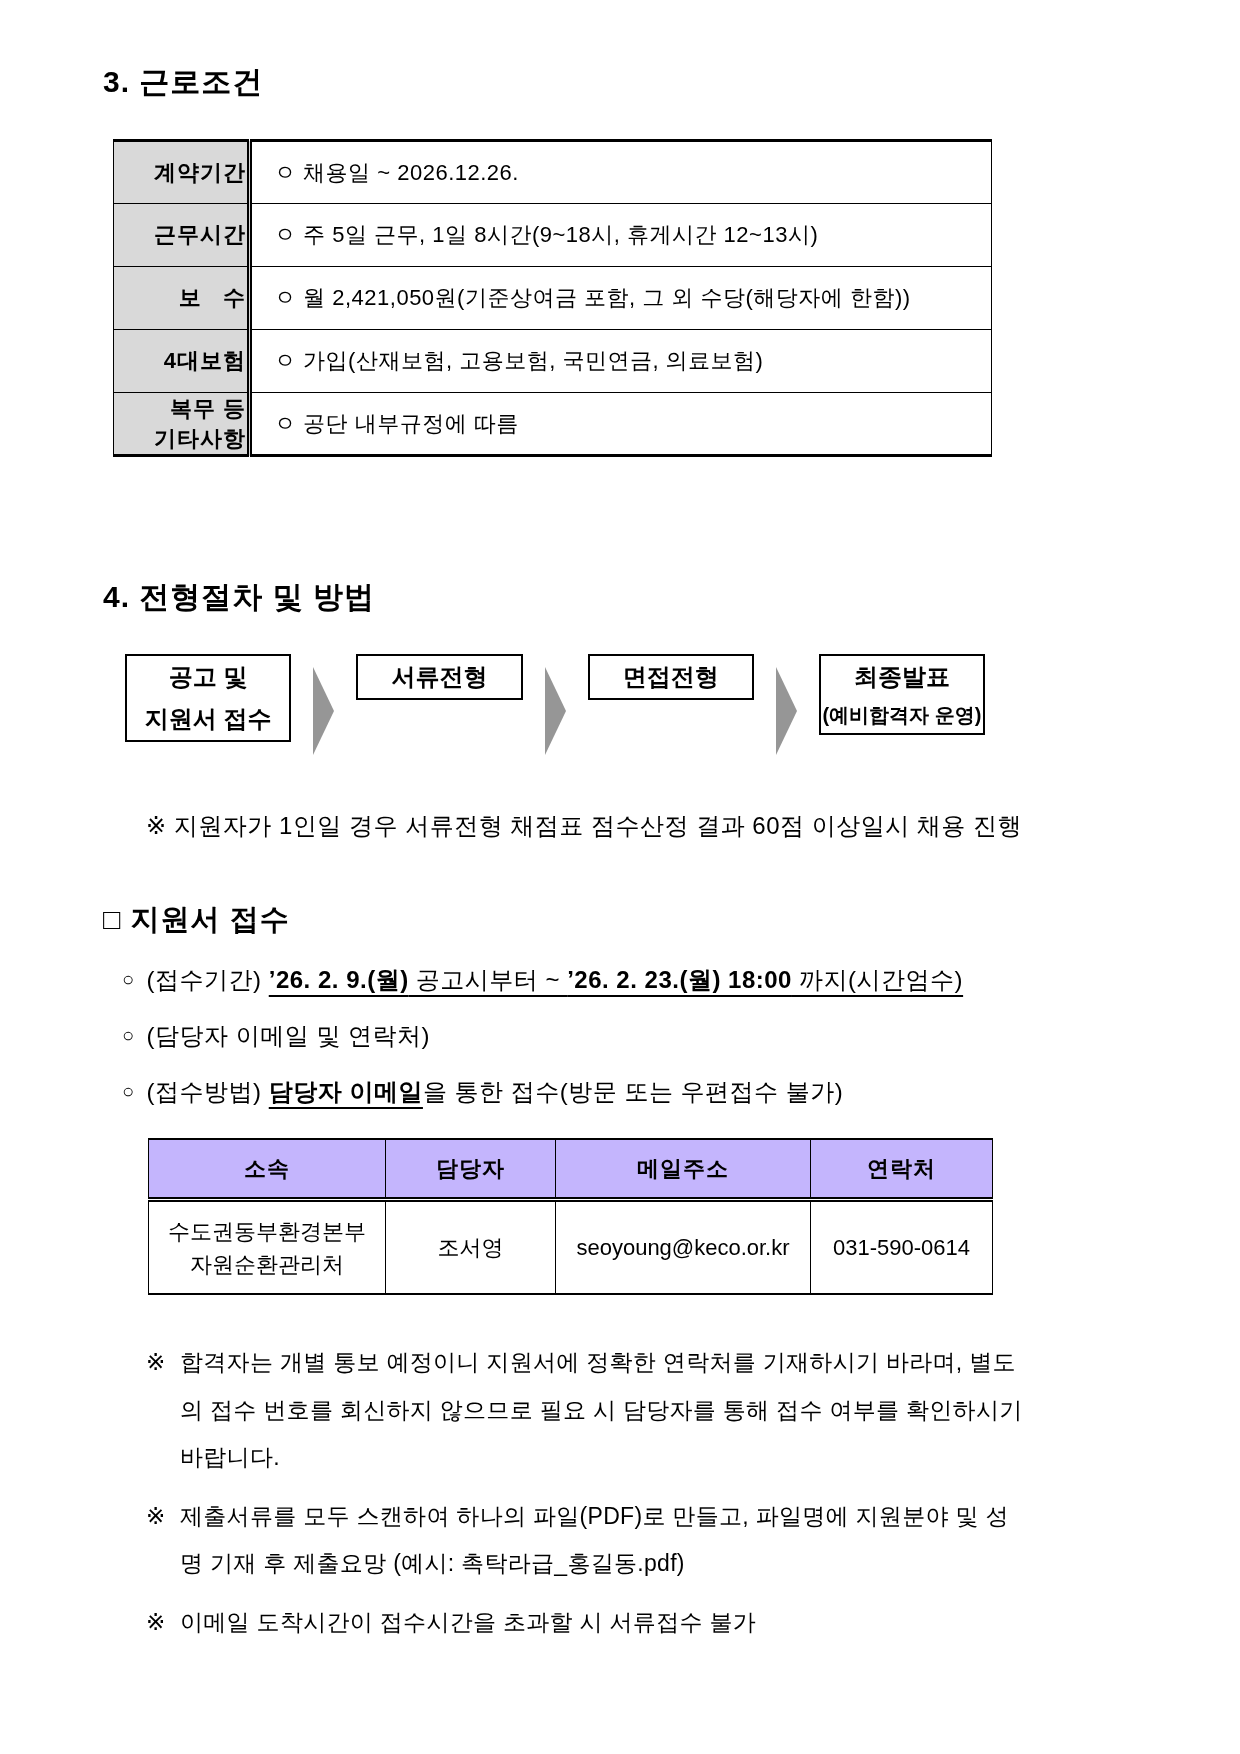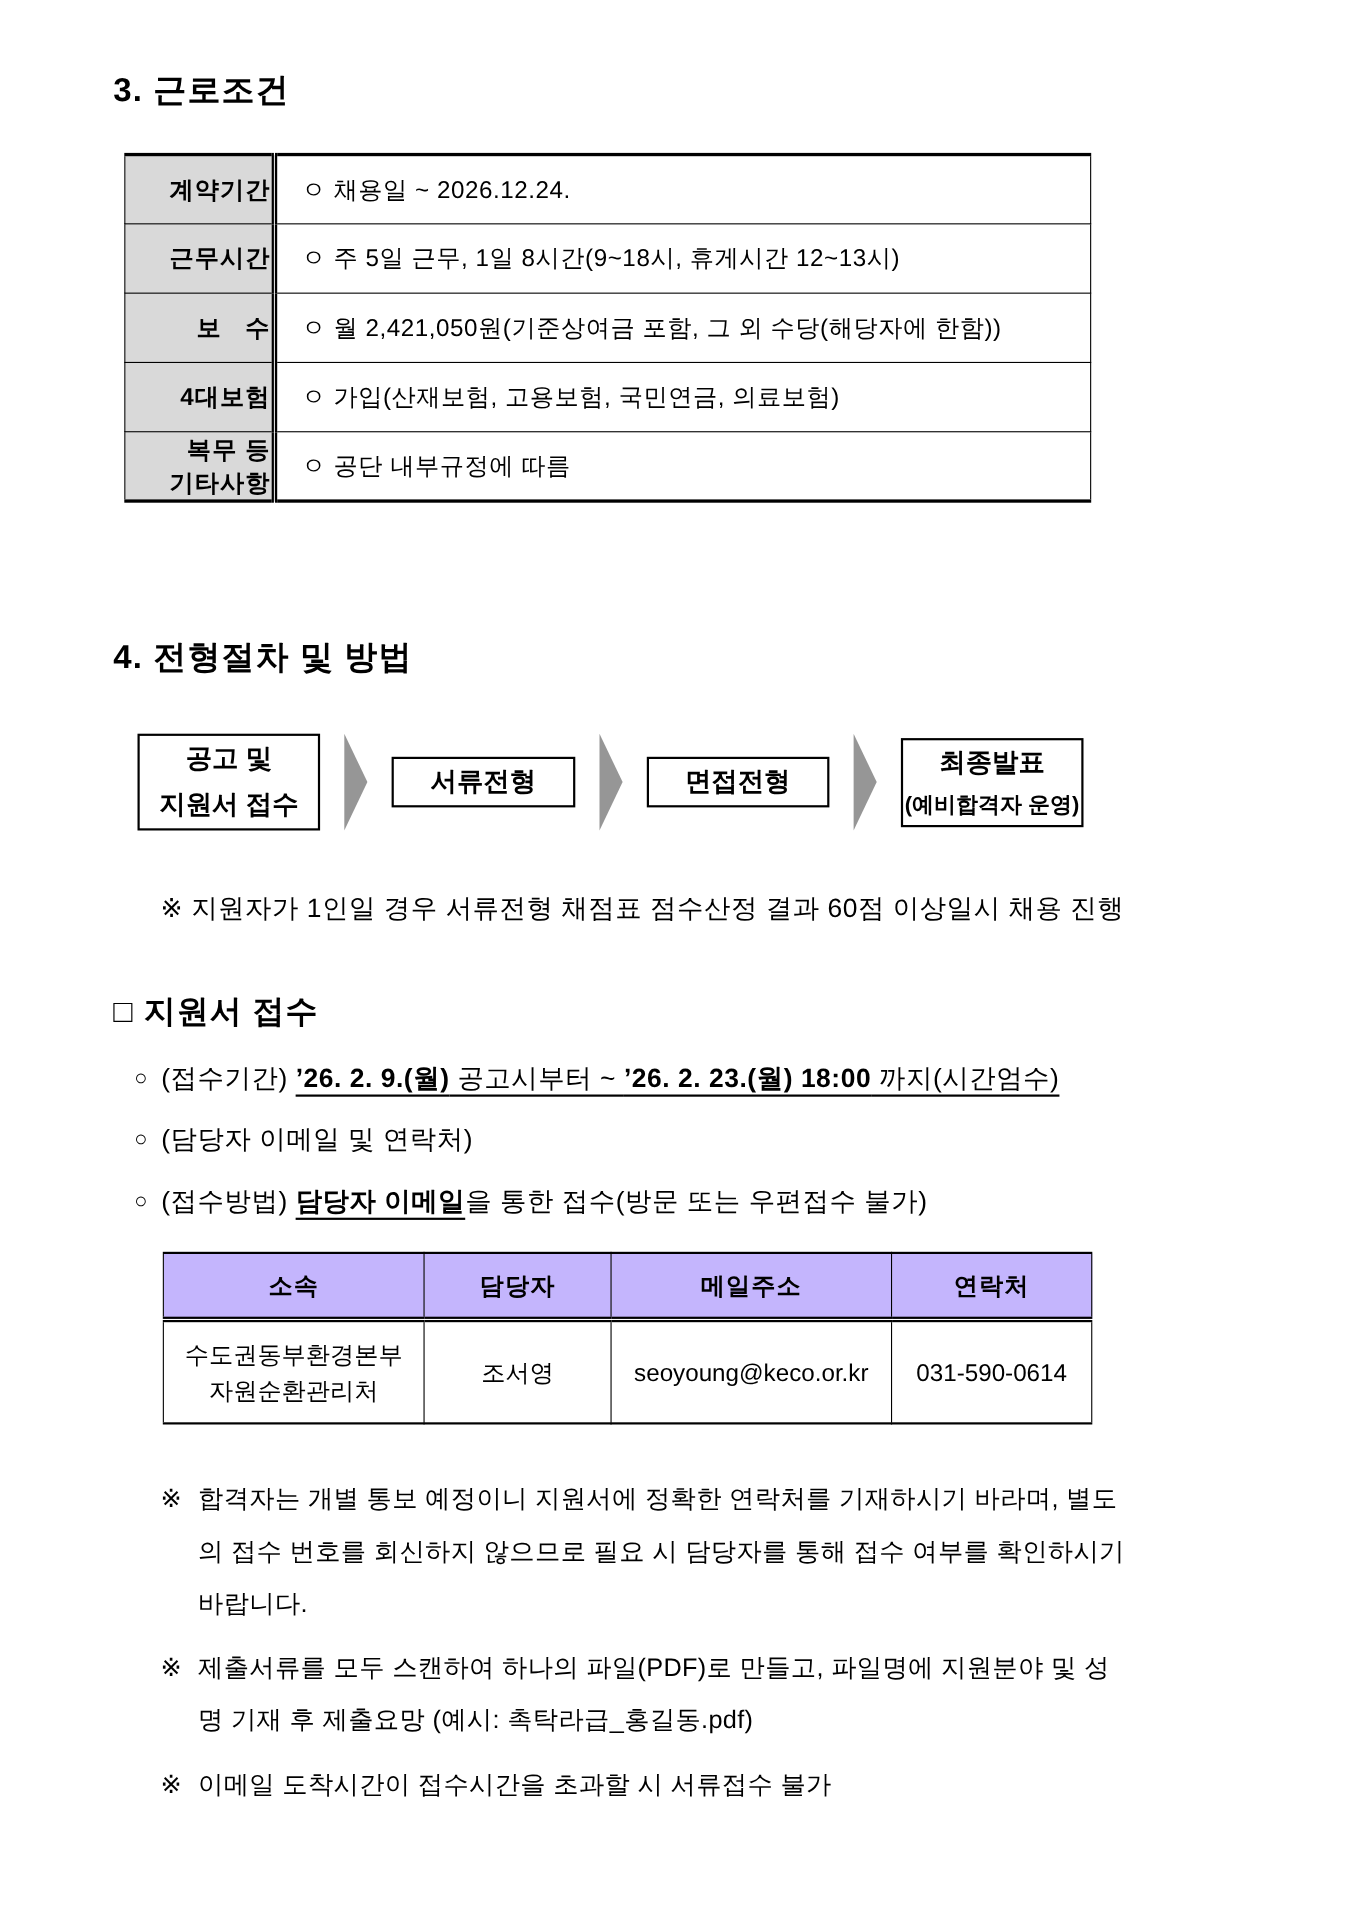--- a/index.html
+++ b/index.html
@@ -19,21 +19,21 @@
   table.cond { border-collapse:collapse; margin:36px 0 0 113px; width:879px; table-layout:fixed;
     border-top:3px solid #000; border-bottom:3px solid #000; }
   table.cond td { border:1px solid #000; height:63px; vertical-align:middle; font-size:22px; }
   table.cond td.lbl {
     width:136px; background:#d9d9d9; text-align:right; font-weight:700;
     border-right:5px double #000; white-space:pre-wrap; line-height:1.35; letter-spacing:1px;
   }
   table.cond td.val { padding-left:22px; letter-spacing:0.5px; }
 
   
-  .flow { margin:36px 0 0 125px; width:860px; height:114px; display:flex; align-items:center; justify-content:space-between;gap:22px; }
+  .flow { margin:36px 0 0 125px; width:860px; height:114px; display:flex; align-items:flex-start; justify-content:space-between;gap:22px; }
   .flow-box { border:2px solid #000; width:196px; display:flex; flex-direction:column; justify-content:center;
     align-items:center; text-align:center; font-weight:700; font-size:24px; line-height:1.75; }
   .flow-box .sub { font-size:20px; font-weight:700; }
   .flow-arrow { align-self:center; width:0; height:0;
     border-top:44px solid transparent; border-bottom:44px solid transparent; border-left:21px solid #969696; }
   .flow-note { margin:42px 0 3px 146px; font-size:24px; white-space:nowrap; letter-spacing:0.5px; }
 
   
   .sub-title { font-size:29px; font-weight:700; margin:58px 0 0 103px; letter-spacing:1px; }
   .bullet { margin:24px 0 0 122px; font-size:24px; letter-spacing:0.5px; white-space:nowrap; }
@@ -59,21 +59,21 @@
 <body>
 
 <div class="page">
 
   <h1 class="sec-title" id="sec3-title">3. 근로조건</h1>
 
   <table class="cond">
     <tbody>
       <tr>
         <td class="lbl">계약기간</td>
-        <td class="val">ㅇ 채용일 ~ 2026.12.24.</td>
+        <td class="val">ㅇ 채용일 ~ 2026.12.26.</td>
       </tr>
       <tr>
         <td class="lbl">근무시간</td>
         <td class="val">ㅇ 주 5일 근무, 1일 8시간(9~18시, 휴게시간 12~13시)</td>
       </tr>
       <tr>
         <td class="lbl">보   수</td>
         <td class="val">ㅇ 월 2,421,050원(기준상여금 포함, 그 외 수당(해당자에 한함))</td>
       </tr>
       <tr>

